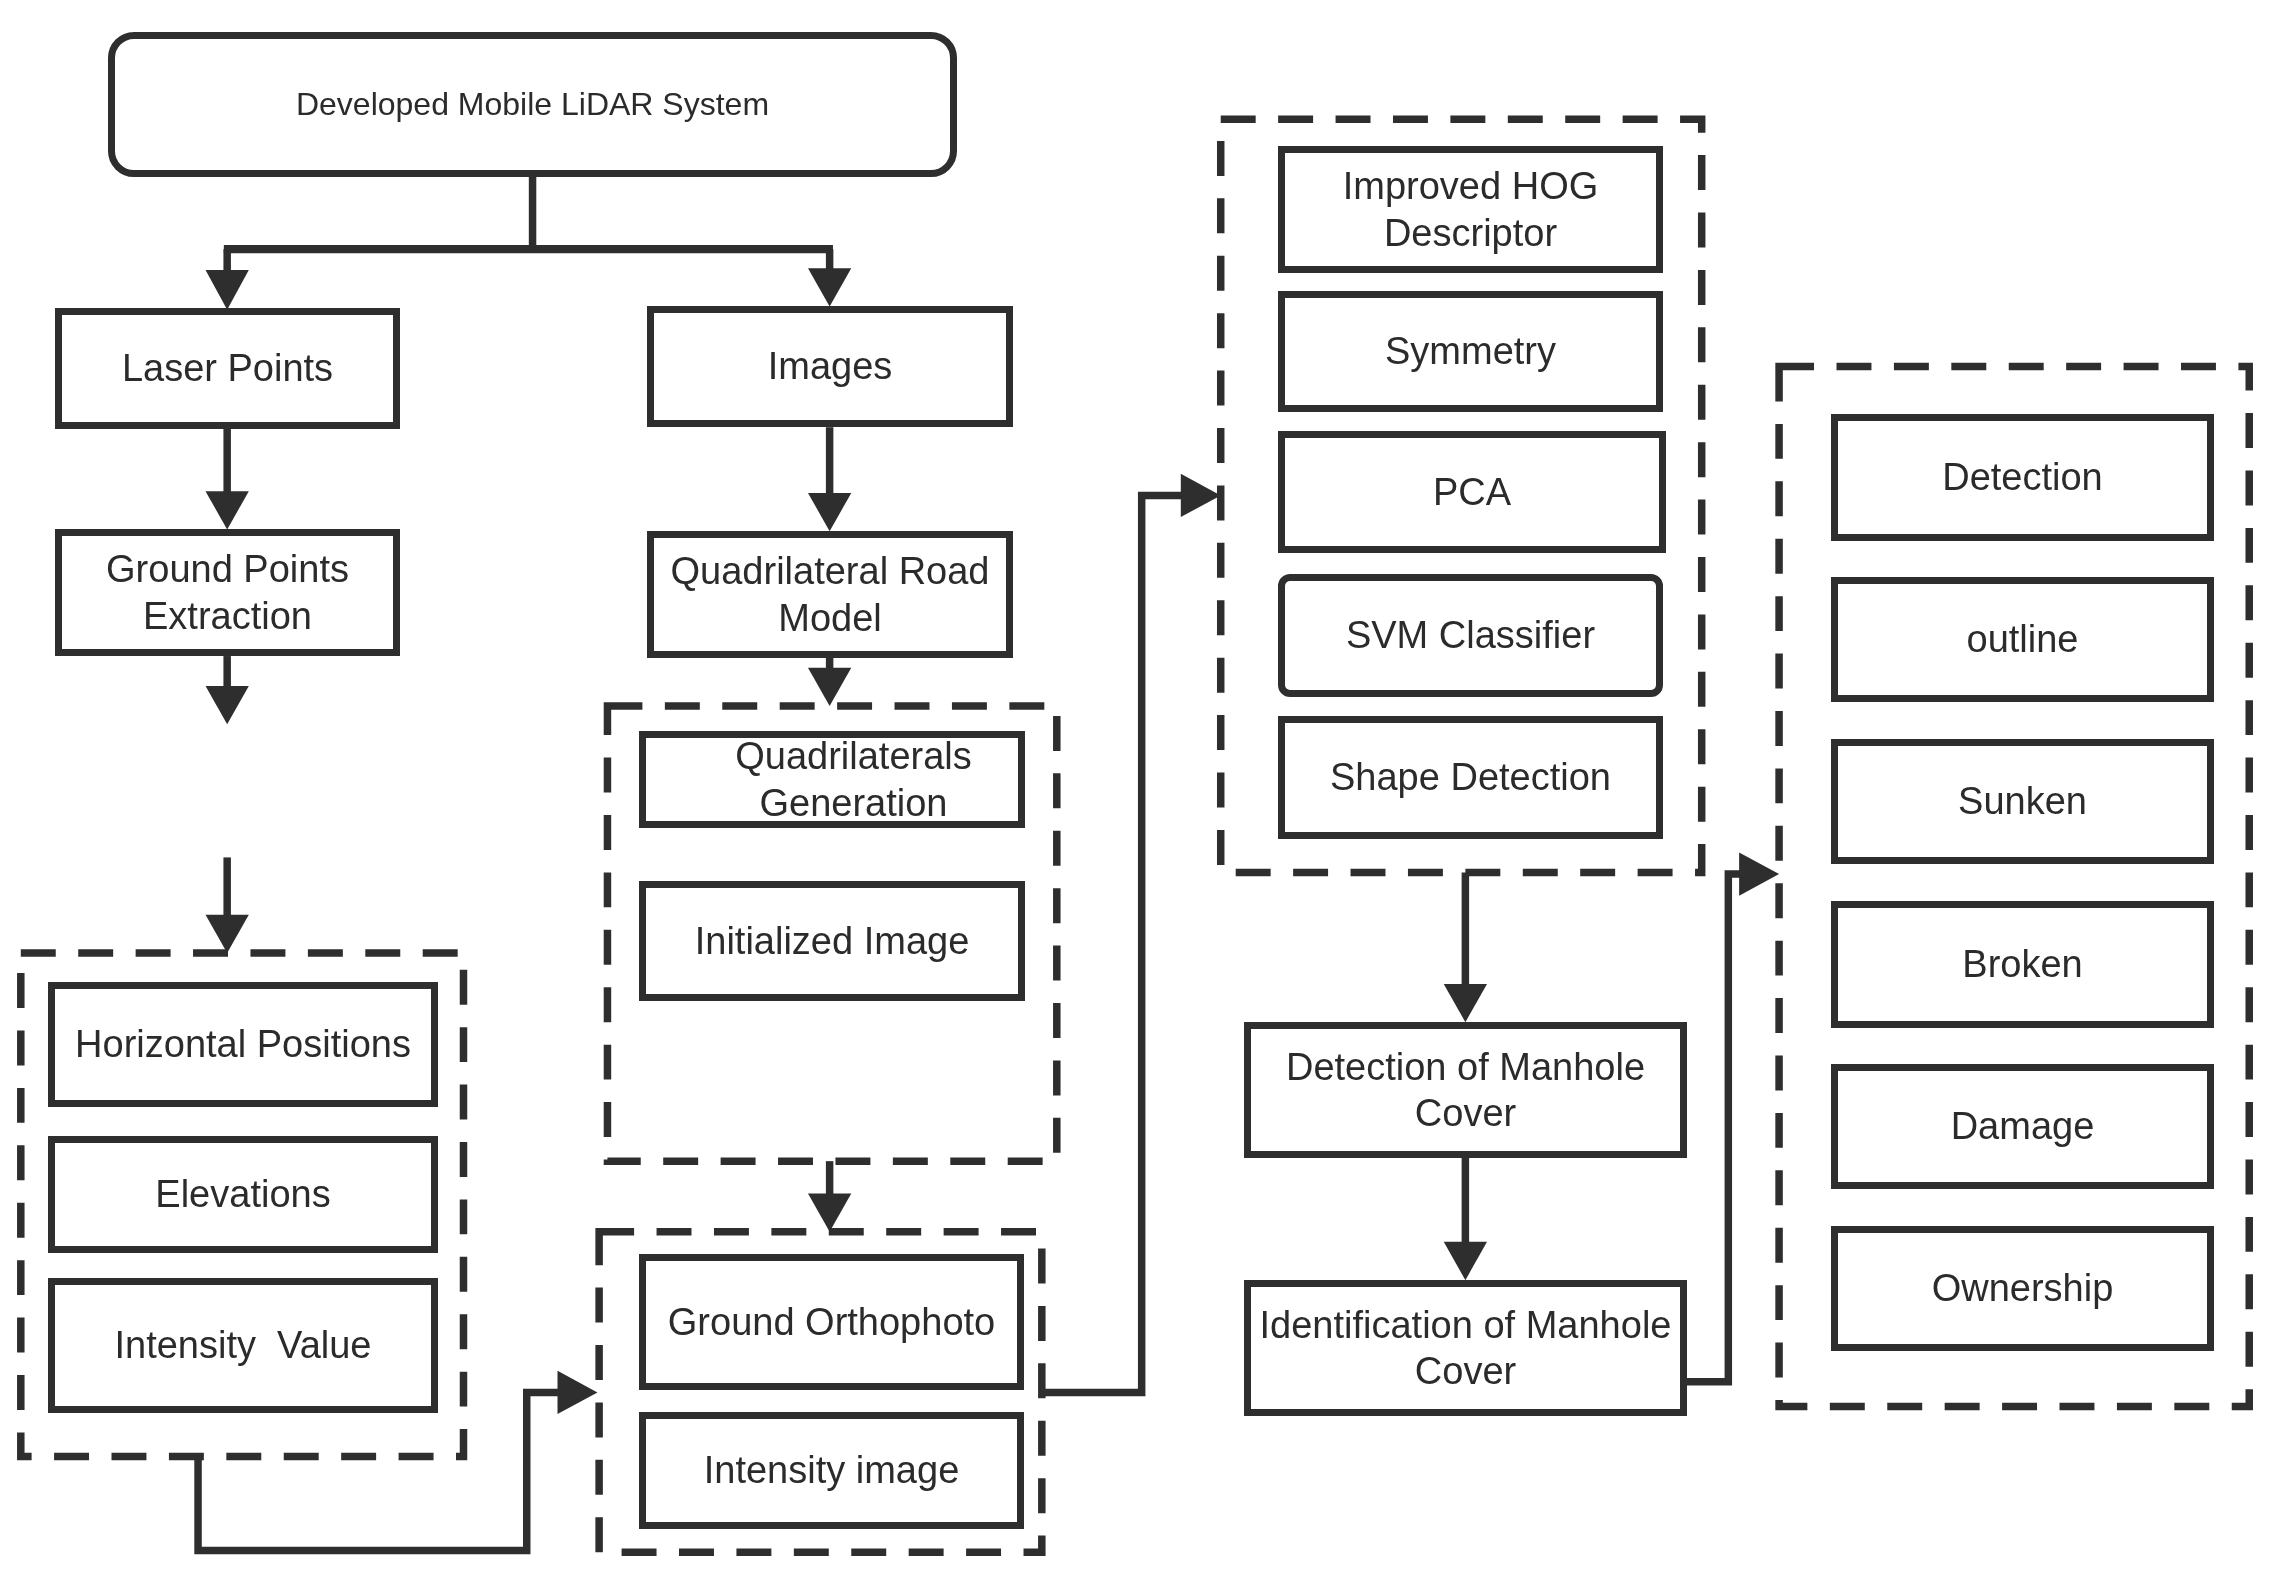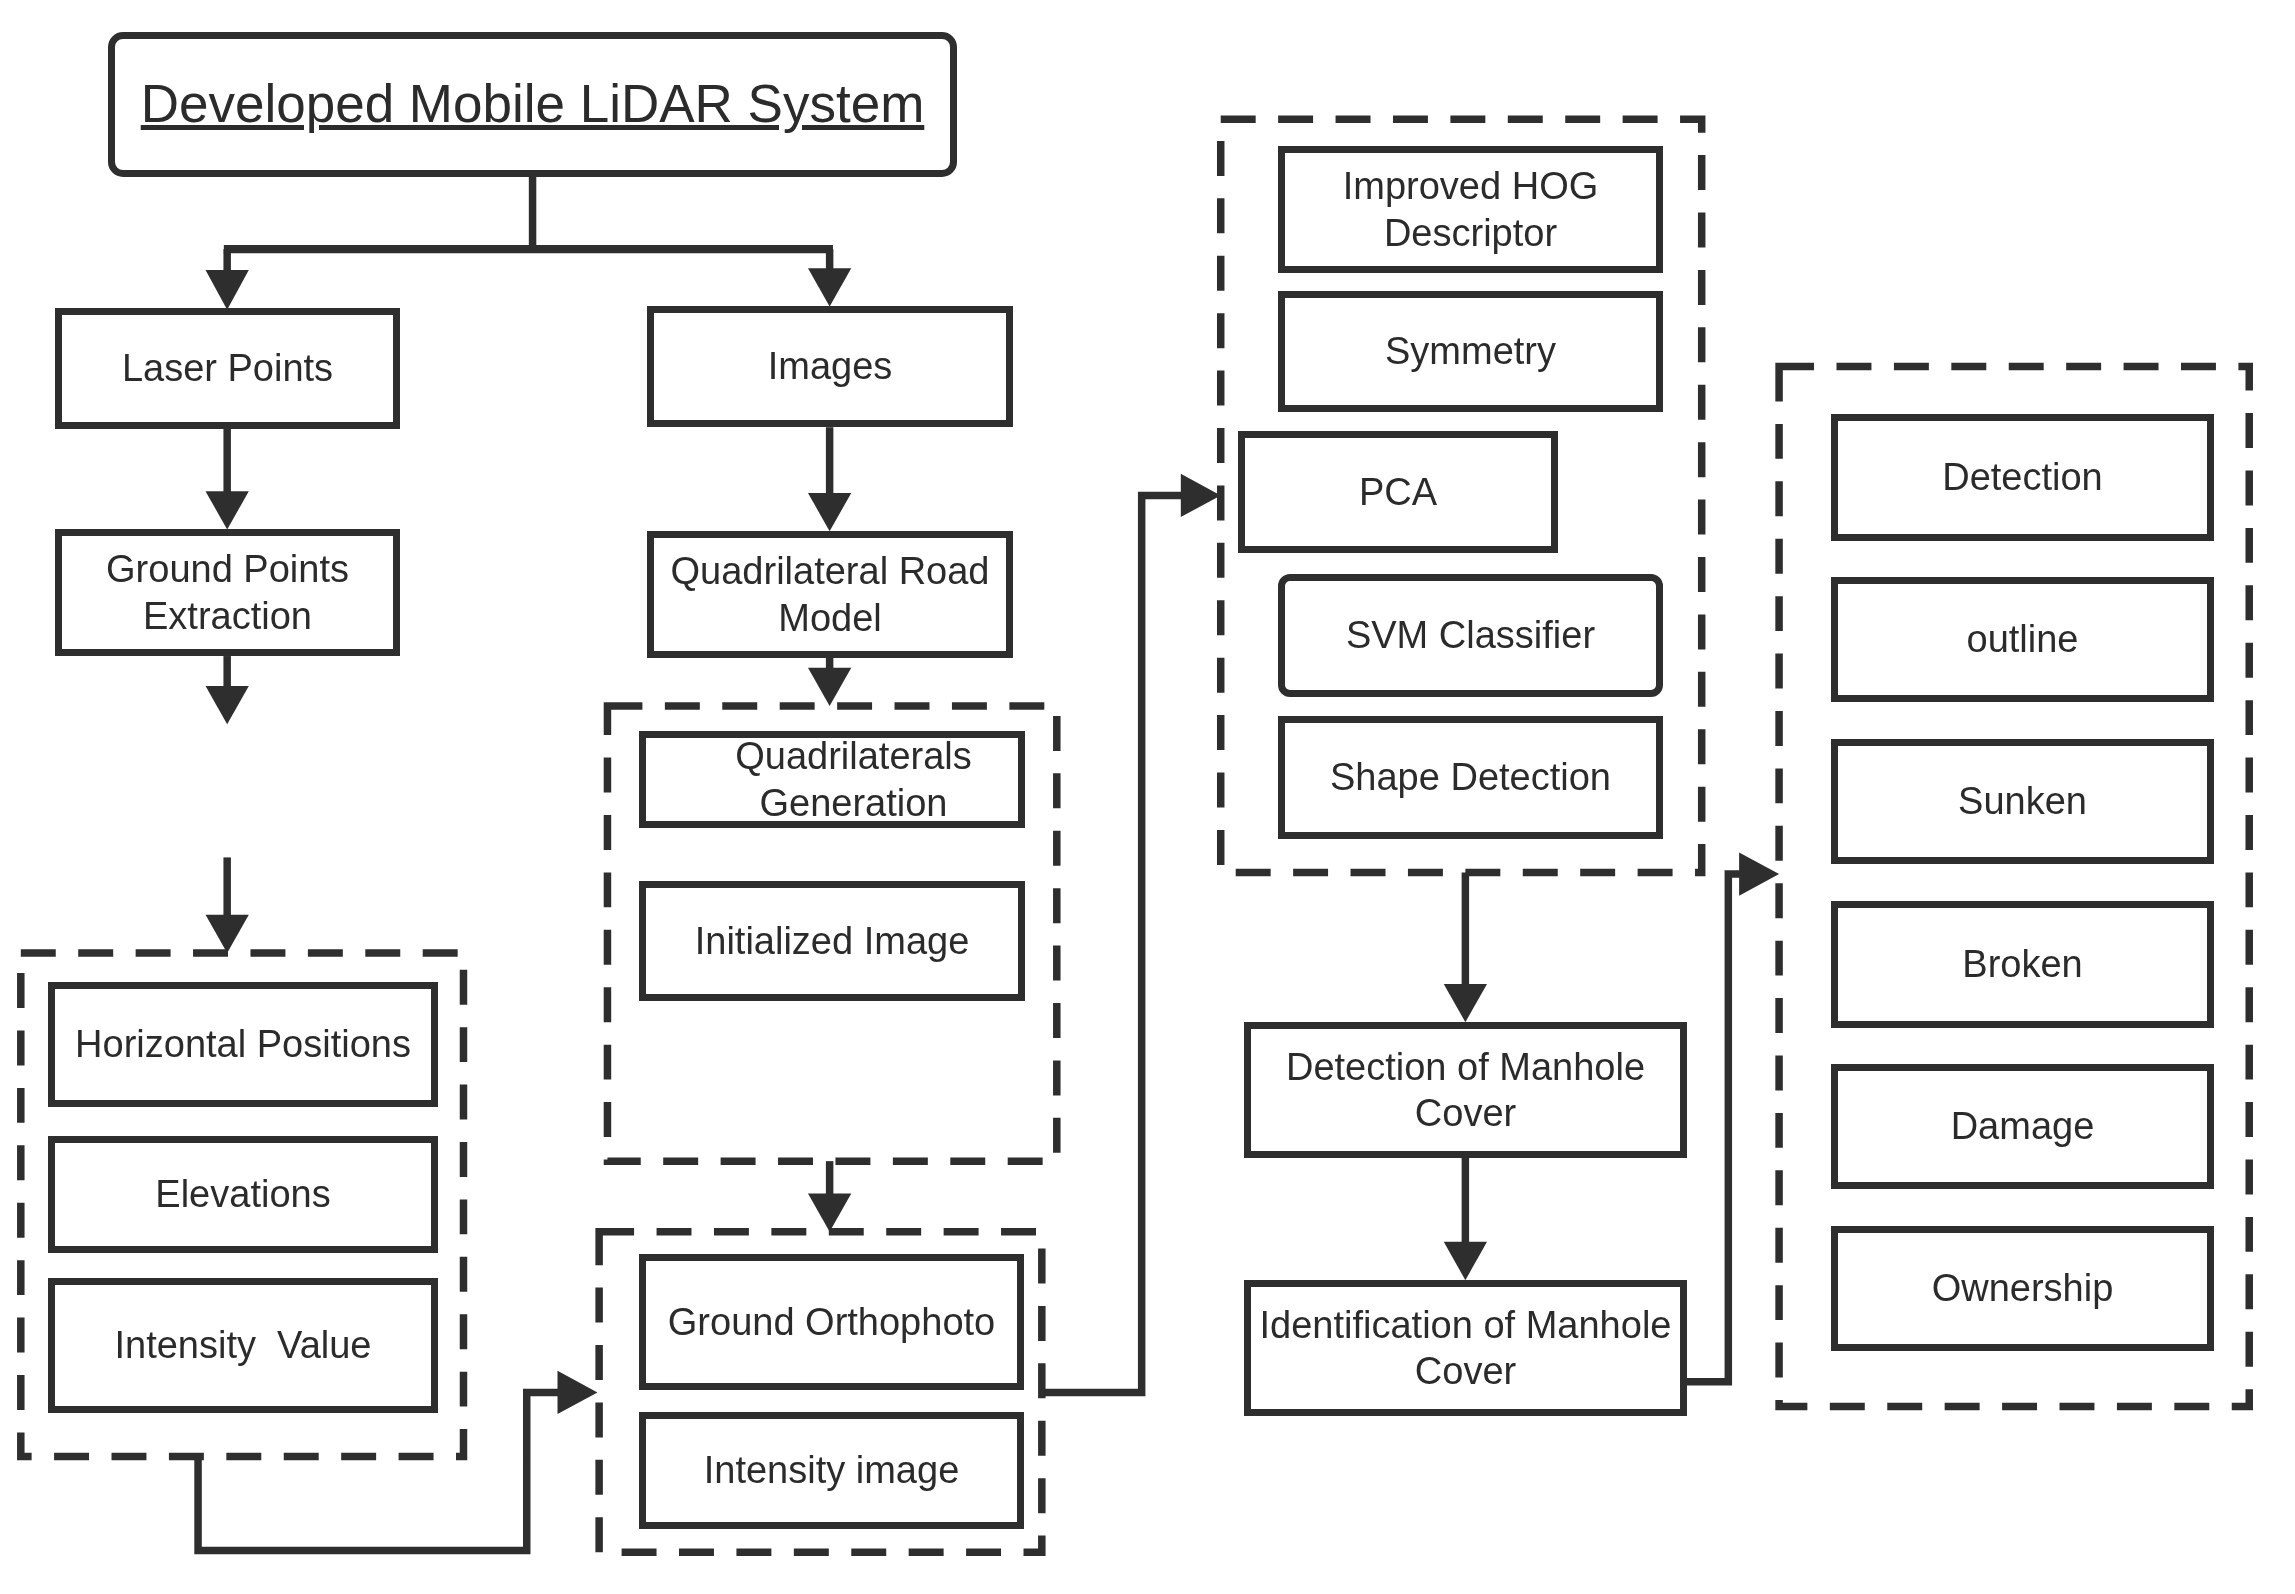--- a/index.html
+++ b/index.html
@@ -29,23 +29,22 @@
     display: flex;
     align-items: center;
     justify-content: center;
     text-align: center;
     font-size: 38px;
     line-height: 1.22;
     white-space: pre-wrap;
     color: #2b2b2b;
   }
   .node.title {
-    border-radius: 15px;
-    font-size: 53px;
-    text-decoration: underline;
+    border-radius: 26px;
+    font-size: 32px;
   }
   .node.tight {
     line-height: 1.12;
   }
 </style>
 </head>
 <body>
 
 <div id="canvas">
 
@@ -147,21 +146,21 @@
 
 
   <div class="node" style="left:639px; top:1254px; width:385px; height:136px;">Ground Orthophoto</div>
 
   <div class="node" style="left:639px; top:1412px; width:385px; height:117px;">Intensity image</div>
 
   <div class="node" style="left:1278px; top:146px; width:385px; height:127px;">Improved HOG Descriptor</div>
 
   <div class="node" style="left:1278px; top:291px; width:385px; height:121px;">Symmetry</div>
 
-  <div class="node" style="left:1238px; top:431px; width:320px; height:122px;">PCA</div>
+  <div class="node" style="left:1278px; top:431px; width:388px; height:122px;">PCA</div>
 
   <div class="node" style="left:1278px; top:574px; width:385px; height:123px;border-radius:12px;">SVM Classifier</div>
 
   <div class="node" style="left:1278px; top:716px; width:385px; height:123px;">Shape Detection</div>
 
   <div class="node" style="left:1244px; top:1022px; width:443px; height:136px;">Detection of Manhole Cover</div>
 
   <div class="node" style="left:1244px; top:1280px; width:443px; height:136px;">Identification of Manhole Cover</div>
 
   <div class="node" style="left:1831px; top:414px; width:383px; height:127px;">Detection</div>

